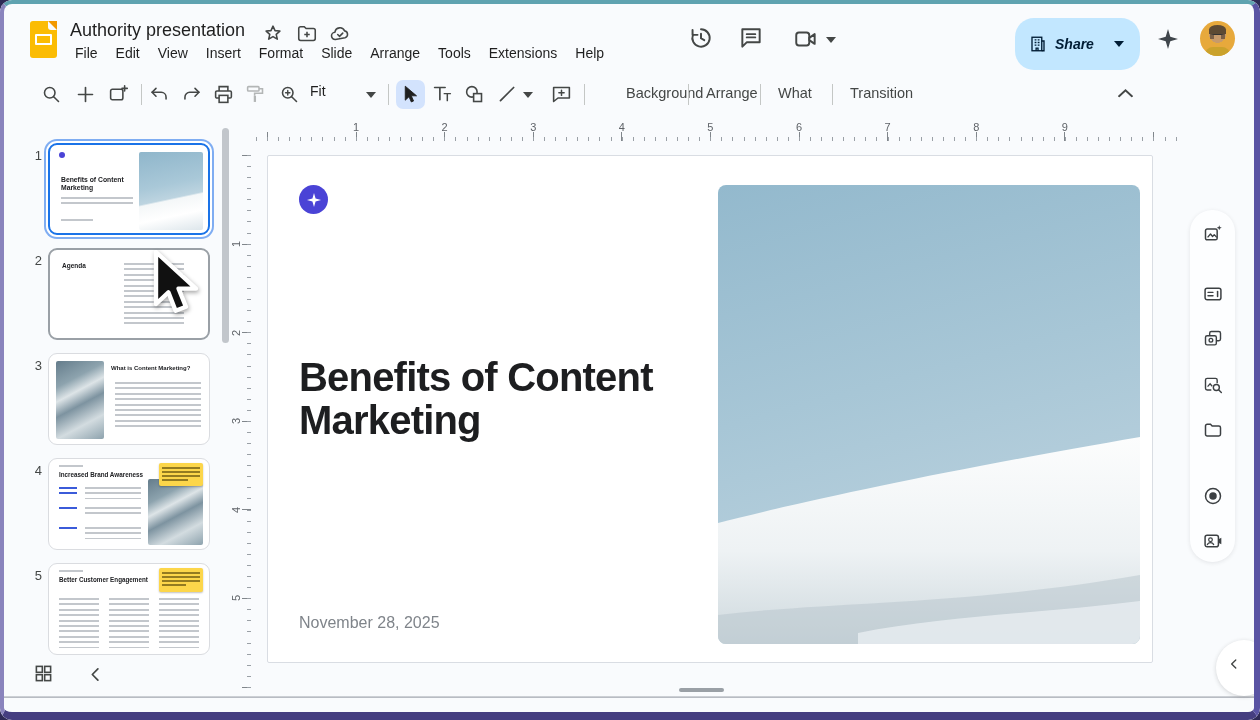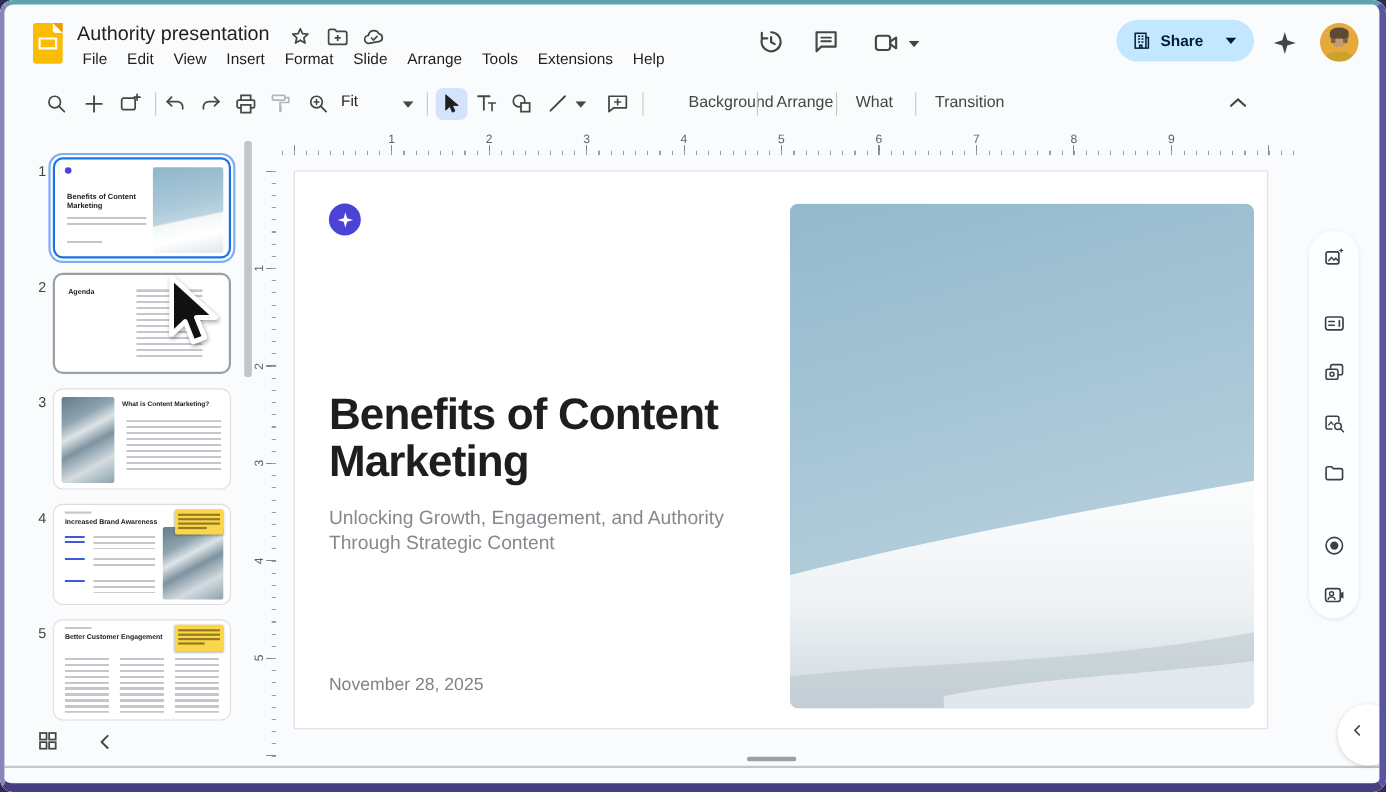--- a/index.html
+++ b/index.html
@@ -23,22 +23,22 @@
   .hdr-ico{position:absolute;width:22px;height:22px;color:#444746;}
   .menubar{position:absolute;left:66px;top:42px;display:flex;}
   .menubar span{font-size:14px;color:#1f1f1f;padding:3px 9px;border-radius:6px;cursor:default;}
   .hdr-right-ico{position:absolute;width:26px;height:26px;color:#444746;}
   .caret{width:10px;height:6px;display:inline-block;}
   .btn-slideshow{position:absolute;left:860px;top:18px;height:38px;background:#fff;border:1px solid #747775;
         border-radius:19px;display:flex;align-items:center;z-index:2;}
   .btn-slideshow .lbl{padding:0 20px;font-size:14px;font-weight:bold;color:#1f1f1f;}
   .btn-slideshow .sep{width:1px;align-self:stretch;background:#747775;}
   .btn-slideshow .dd{width:38px;display:flex;align-items:center;justify-content:center;align-self:stretch;}
-  .btn-share{position:absolute;left:1015px;top:18px;height:38px;background:#c2e7ff;border-radius:19px;
-        display:flex;align-items:center;padding:0 6px 0 14px;z-index:2;}
+  .btn-share{position:absolute;left:1015px;top:18px;height:52px;background:#c2e7ff;border-radius:19px;
+        display:flex;align-items:center;padding:0 6px 0 14px;z-index:2;font-style:italic;}
   .btn-share .lbl{font-size:14px;font-weight:bold;color:#001d35;padding:0 10px 0 8px;}
   .btn-share .dd{width:30px;display:flex;align-items:center;justify-content:center;align-self:stretch;}
   .avatar{position:absolute;left:1200px;top:21px;width:35px;height:35px;border-radius:50%;overflow:hidden;
         background:radial-gradient(circle at 50% 38%,#c79a6b 0 30%,#e7a93c 31%);}
   .avatar .hair{position:absolute;left:9px;top:4px;width:17px;height:9px;border-radius:50% 50% 0 0;background:#5d4a33;}
   .avatar .glasses{position:absolute;left:10px;top:13px;width:15px;height:5px;border-top:1.5px solid #333;
         border-left:4px solid rgba(60,50,40,.55);border-right:4px solid rgba(60,50,40,.55);}
   .avatar .shirt{position:absolute;left:5px;bottom:0;width:25px;height:9px;border-radius:8px 8px 0 0;background:#caa22c;}
 
   
@@ -347,21 +347,20 @@
     <b style="top:446.4px">5</b>
   </div>
 
   <div class="page">
     <div class="page-logo">
       <svg width="18" height="18" viewBox="0 0 24 24">
         <path d="M12 2.6l2.1 7.3 7.3 2.1-7.3 2.1L12 21.4l-2.1-7.3-7.3-2.1 7.3-2.1z" fill="#fff"></path>
       </svg>
     </div>
     <div class="page-title">Benefits of Content Marketing</div>
-    <div class="page-sub">Unlocking Growth, Engagement, and Authority Through Strategic Content</div>
     <div class="page-date">November 28, 2025</div>
     <div class="page-img">
       <svg width="422" height="459" viewBox="0 0 422 459" preserveAspectRatio="none">
         <defs>
           <linearGradient id="sky" x1="0" y1="0" x2="0.25" y2="1">
             <stop offset="0" stop-color="#93b9cd"></stop>
               <stop offset="0.5" stop-color="#a7c6d6"></stop>
               <stop offset="1" stop-color="#bdd3df"></stop>
           </linearGradient>
           <linearGradient id="dune" x1="0" y1="0" x2="0" y2="1">

